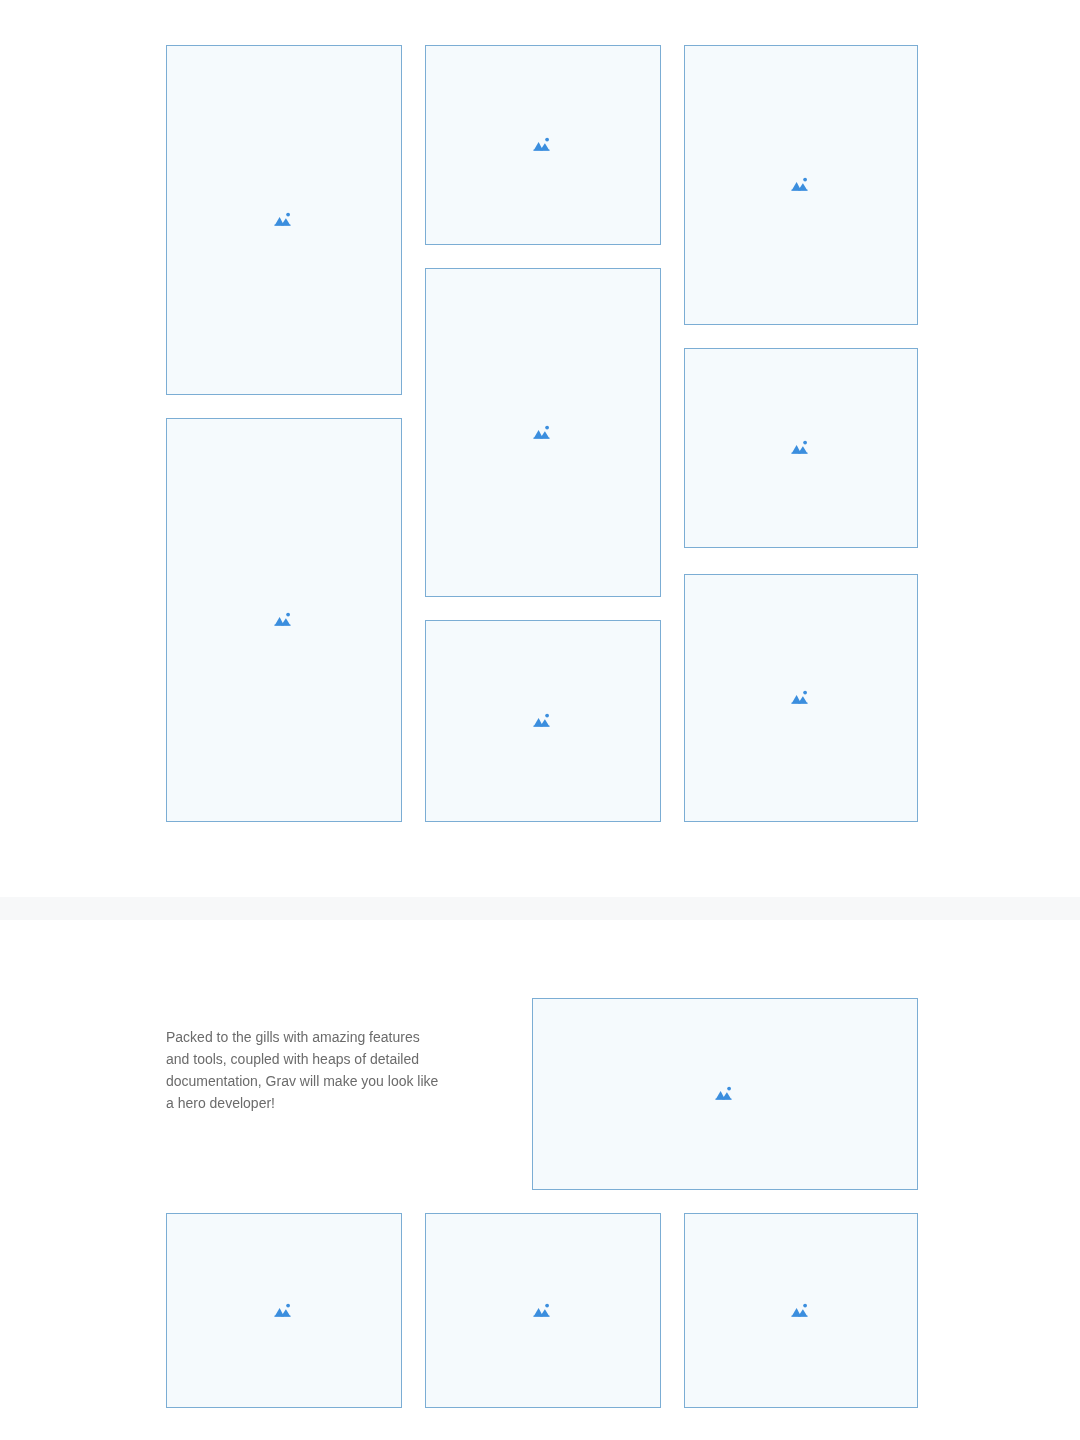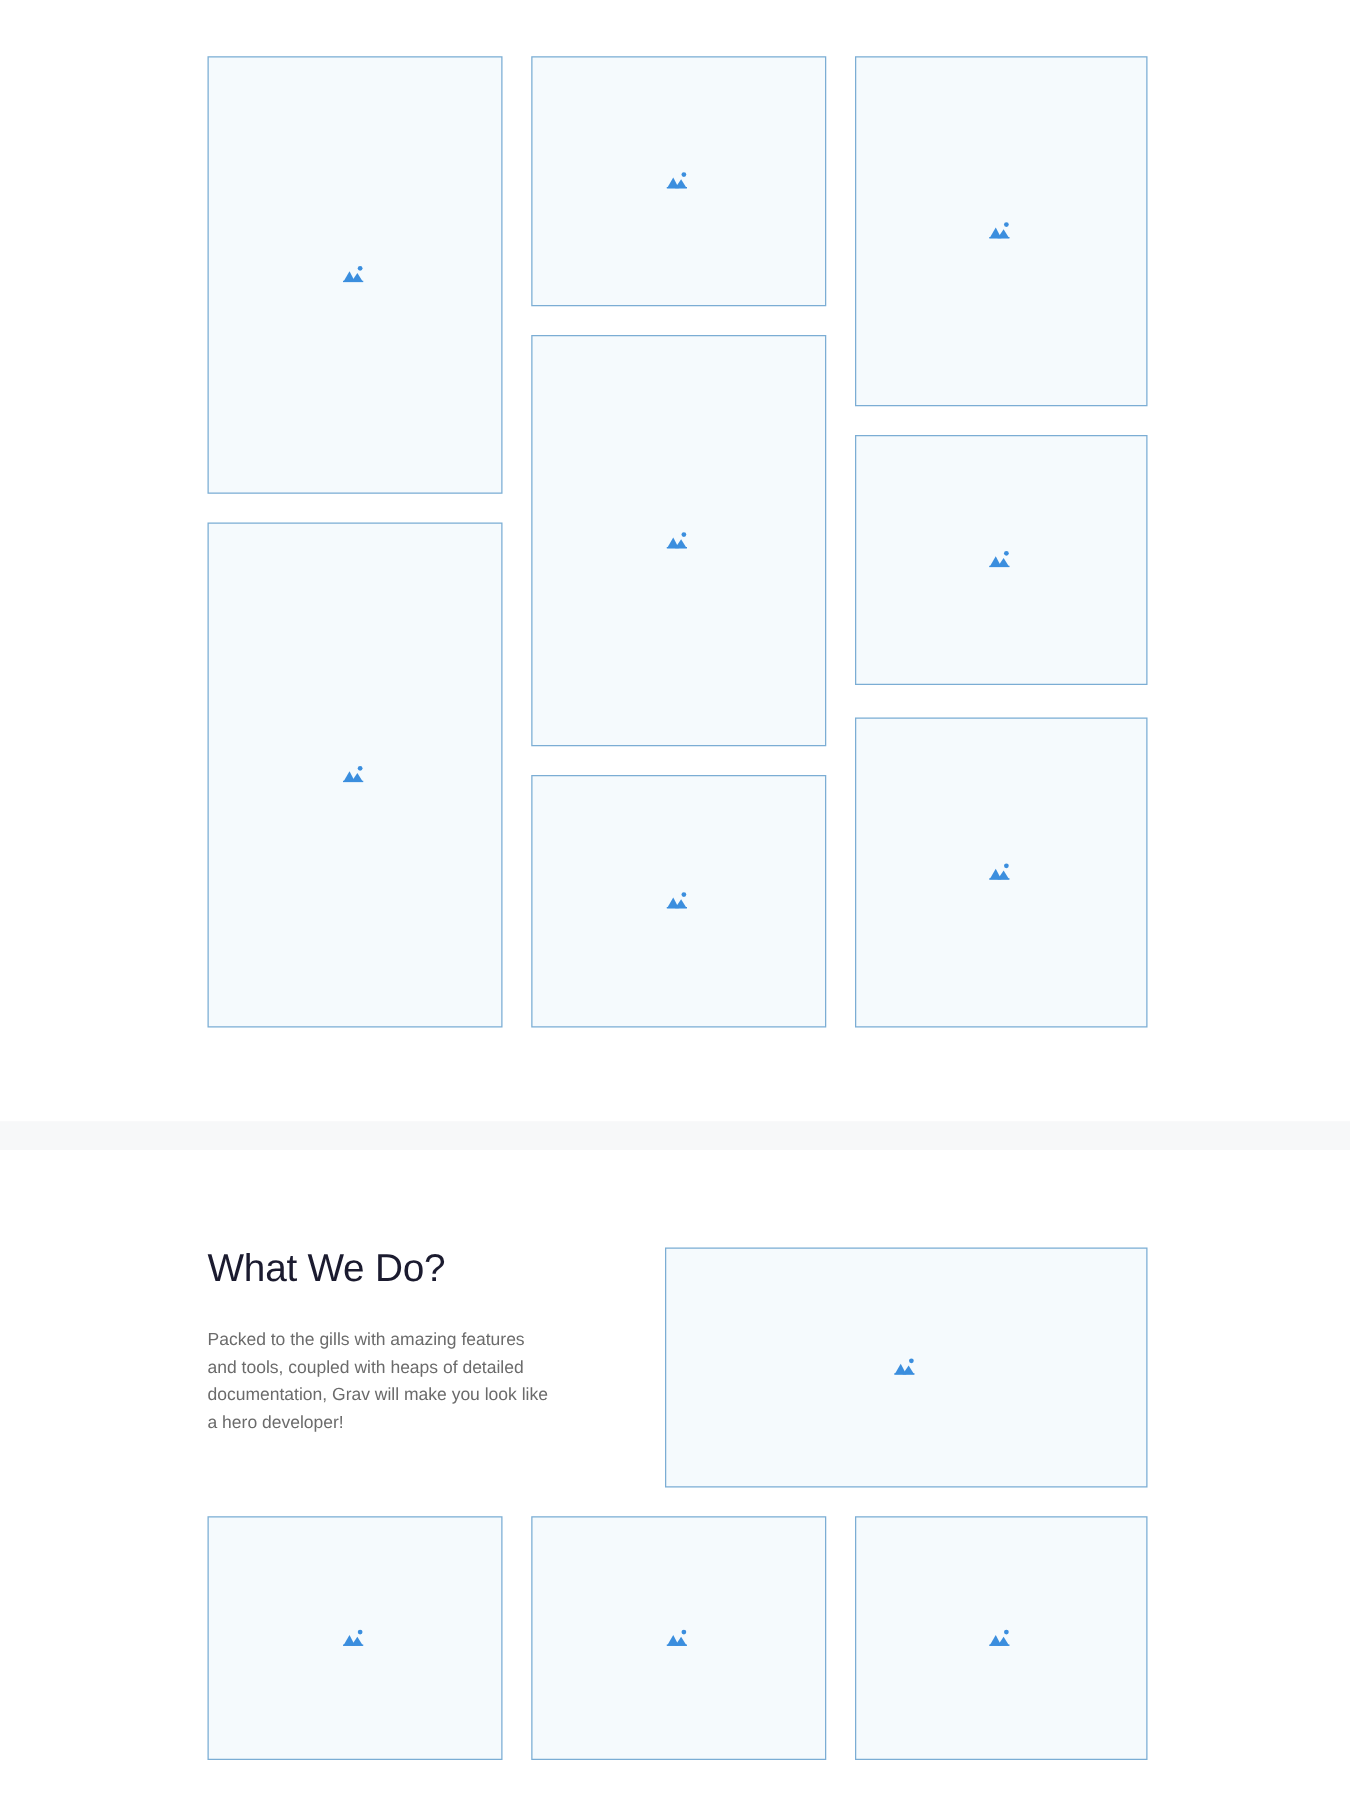--- a/index.html
+++ b/index.html
@@ -160,21 +160,20 @@
           </svg>
         </span>
       </div>
     </div>
 </div>
 
 <div class="divider-band" style="background: rgb(247, 248, 249);"></div>
 
 <div class="section" id="section-about">
   <div class="about-text">
-    <h2 class="about-title" style="color: rgb(27, 27, 47);">What We Do?</h2>
     <p class="about-body" style="color: rgb(107, 107, 107);">Packed to the gills with amazing features and tools, coupled with heaps of detailed documentation, Grav will make you look like a hero developer!</p>
   </div>
   <div id="about-cards">
       <div class="card" style="left: 532px; top: 78px; width: 386px; height: 192px; background: rgb(245, 250, 253); border-color: rgb(123, 173, 212);">
         <span class="ph-icon">
           <svg width="22" height="22" viewBox="0 0 22 22" xmlns="http://www.w3.org/2000/svg">
             <circle cx="15.1" cy="5.6" r="1.9" fill="#3b8ede"></circle>
             <path d="M1.6 16.6 L6.6 8.0 L11.1 16.6 Z" fill="#3b8ede"></path>
             <path d="M8.0 16.6 L12.9 9.3 L17.4 16.6 Z" fill="#3b8ede"></path>
             <rect x="1.4" y="15.6" width="16.2" height="1.1" fill="#3b8ede"></rect>

